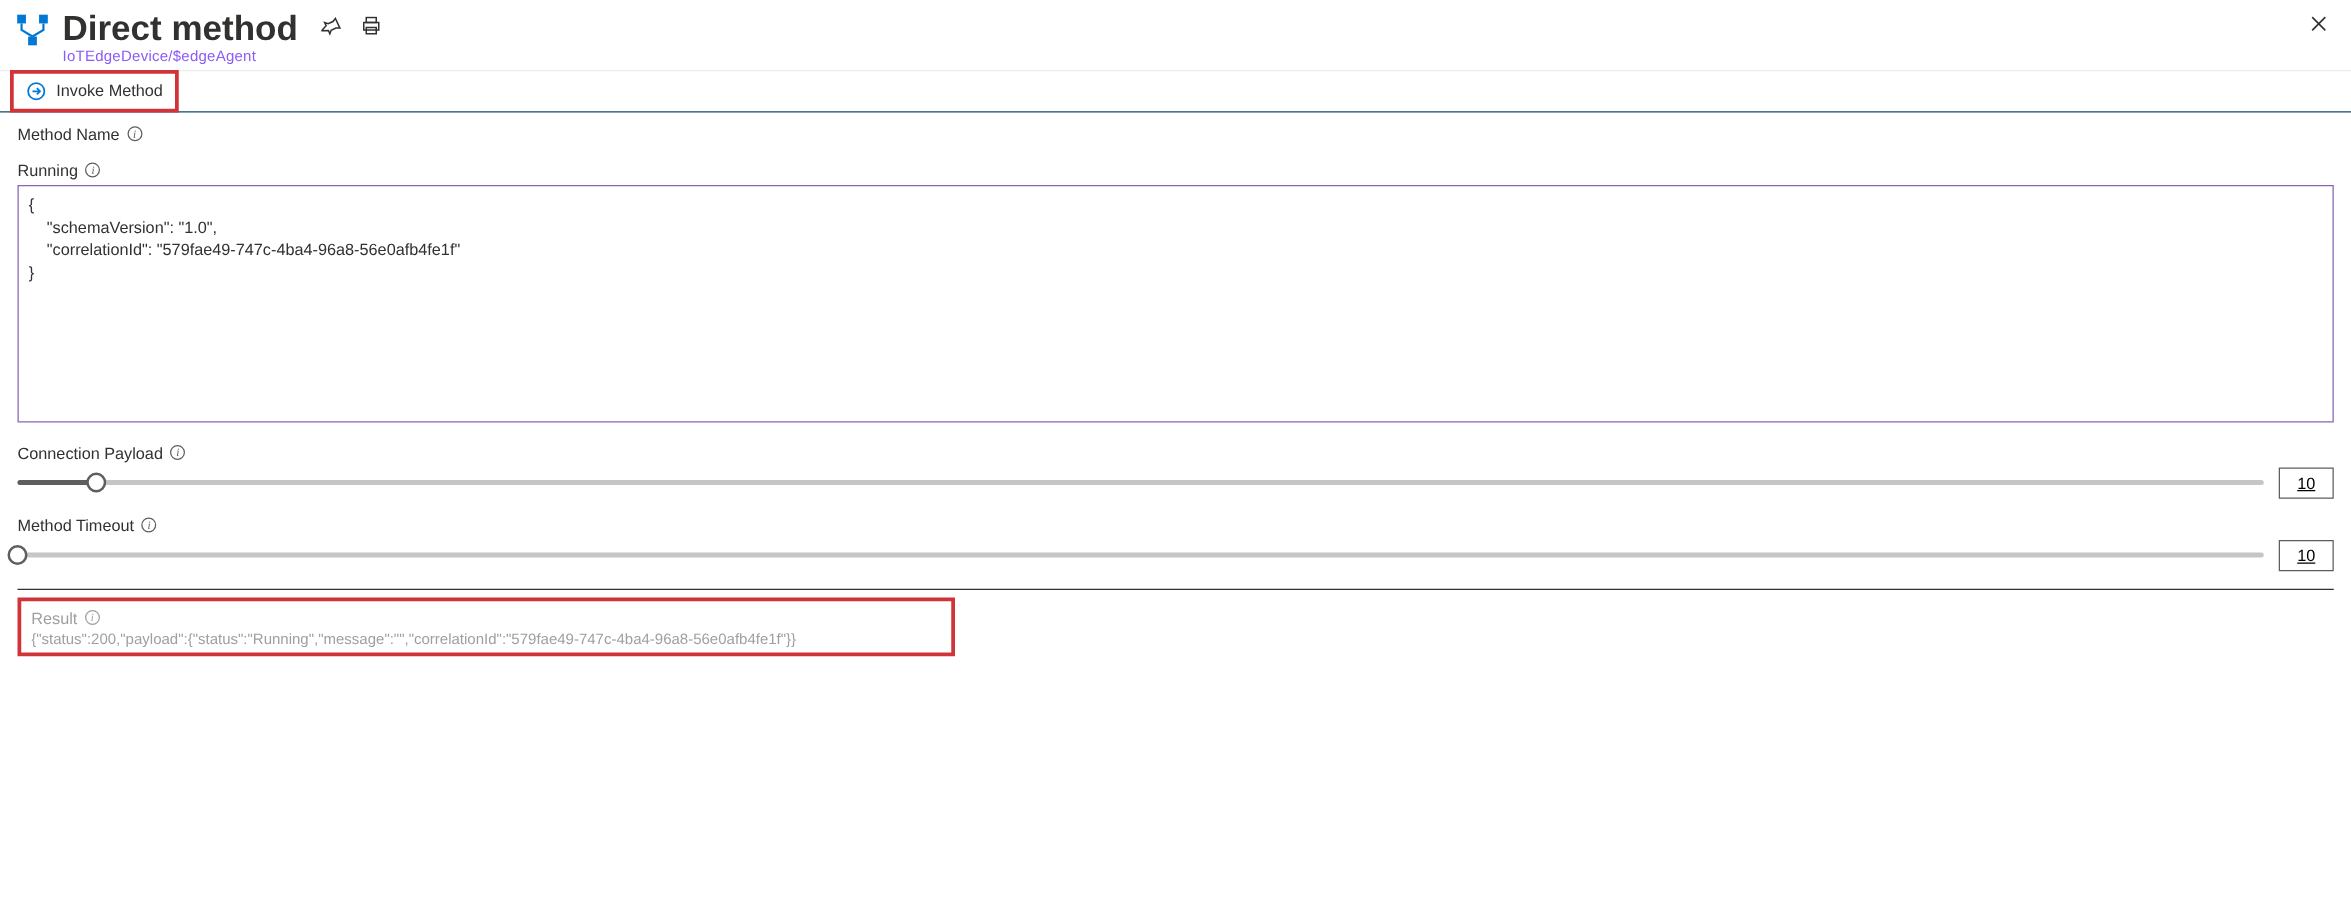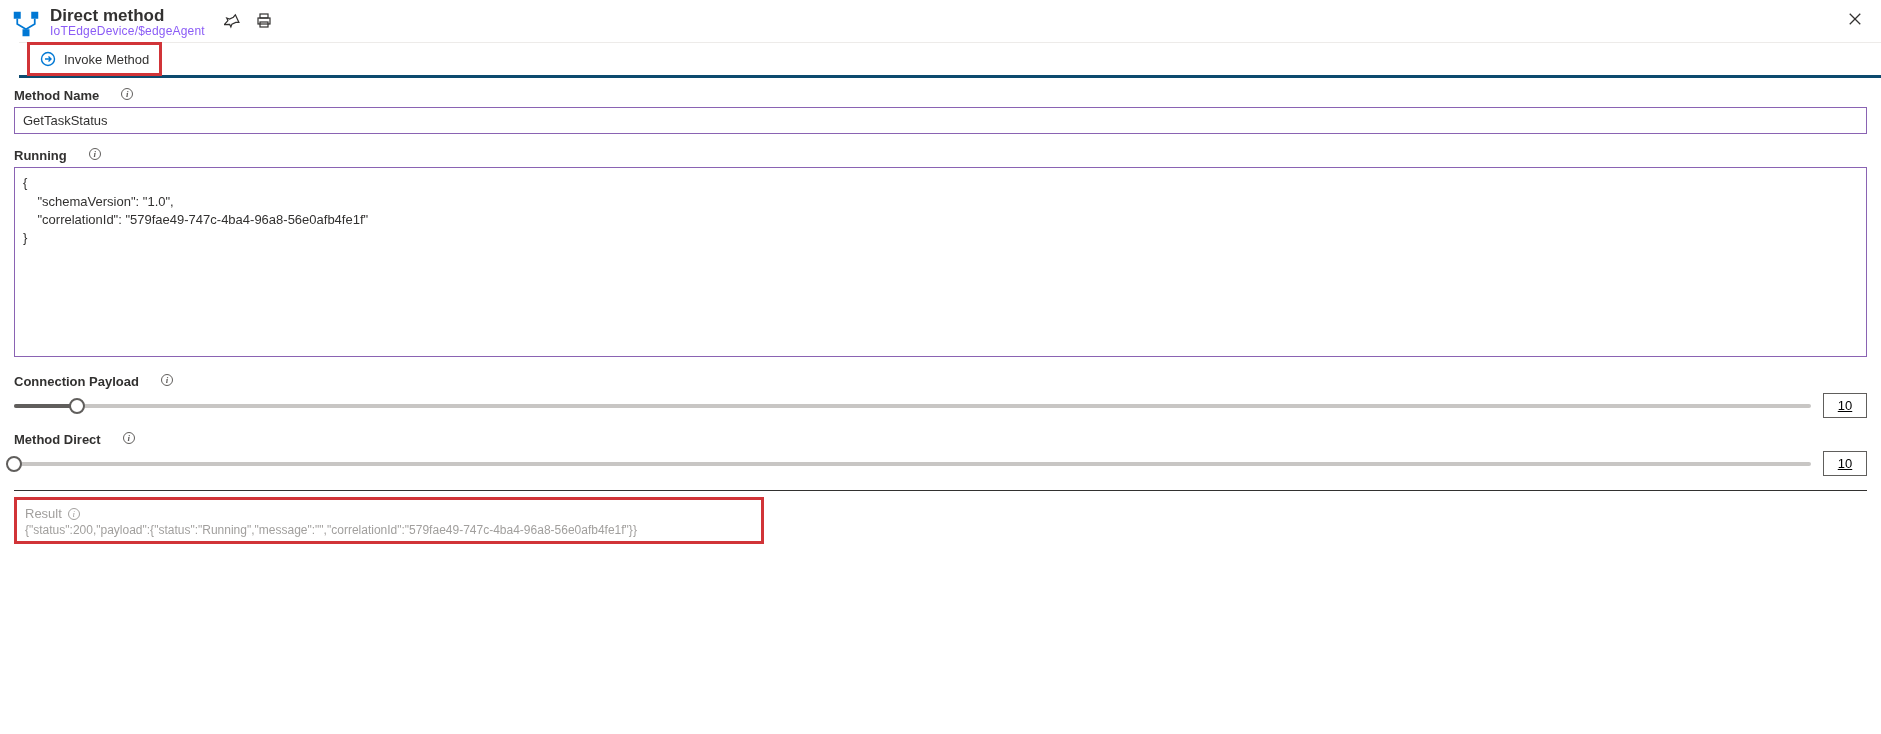--- a/index.html
+++ b/index.html
@@ -21,21 +21,21 @@
       padding: 6px 12px 4px 12px;
       position: relative;
     }
     .header-icon {
       width: 28px;
       height: 28px;
       margin-right: 10px;
       margin-top: 4px;
     }
     .header-text h1 {
-      font-size: 17px;
+      font-size: 28px;
       font-weight: 600;
       color: #323130;
       line-height: 1.2;
     }
     .header-text .subtitle {
       font-size: 12px;
       color: #8b5cf6;
       margin-top: -2px;
       letter-spacing: 0.2px;
     }
@@ -62,23 +62,22 @@
       font-size: 18px;
       cursor: pointer;
       color: #323130;
       background: none;
       border: none;
       width: 24px;
       height: 24px;
     }
     .toolbar {
       border-top: 1px solid #edebe9;
-      border-bottom: 3px solid #0c4a6e;
+      border-bottom: 1px solid #0c4a6e;
       padding: 0;
-      margin-left: 19px;
     }
     .invoke-btn {
       display: inline-flex;
       align-items: center;
       gap: 8px;
       padding: 6px 10px 6px 10px;
       background: none;
       border: 3px solid #d13438;
       cursor: pointer;
       font-size: 13px;
@@ -91,26 +90,25 @@
       color: #0078d4;
     }
     .content {
       padding: 10px 14px;
     }
     .field-group {
       margin-bottom: 14px;
     }
     .field-label {
       display: flex;
-      align-items: flex-start;
-      gap: 22px;
+      align-items: center;
+      gap: 6px;
       font-size: 13px;
       color: #323130;
       margin-bottom: 4px;
-      font-weight: bold;
     }
     .info-icon {
       width: 12px;
       height: 12px;
       border: 1px solid #605e5c;
       border-radius: 50%;
       display: inline-flex;
       align-items: center;
       justify-content: center;
       font-size: 9px;
@@ -259,21 +257,20 @@
   </button>
 </div>
 
 <div class="content">
 
   <div class="field-group">
     <div class="field-label">
       <span>Method Name</span>
       <span class="info-icon">i</span>
     </div>
-    <input class="text-input" type="text" value="GetTaskStatus" style="">
   </div>
 
   <div class="field-group">
     <div class="field-label">
       <span>Running</span>
       <span class="info-icon">i</span>
     </div>
     <textarea class="textarea" style="">{
     "schemaVersion": "1.0",
     "correlationId": "579fae49-747c-4ba4-96a8-56e0afb4fe1f"
@@ -291,21 +288,21 @@
           <div class="slider-fill" id="ct-fill" style="width: 3.5%;"></div>
         </div>
         <div class="slider-thumb" id="ct-thumb" style="left: 3.5%;"></div>
       </div>
       <input class="slider-value" type="text" value="10" style="">
     </div>
   </div>
 
   <div class="field-group">
     <div class="field-label">
-      <span>Method Direct</span>
+      <span>Method Timeout</span>
       <span class="info-icon">i</span>
     </div>
     <div class="slider-row">
       <div class="slider-track">
         <div class="slider-rail">
           <div class="slider-fill" id="mt-fill" style="width: 0%;"></div>
         </div>
         <div class="slider-thumb" id="mt-thumb" style="left: 0%;"></div>
       </div>
       <input class="slider-value" type="text" value="10" style="">

